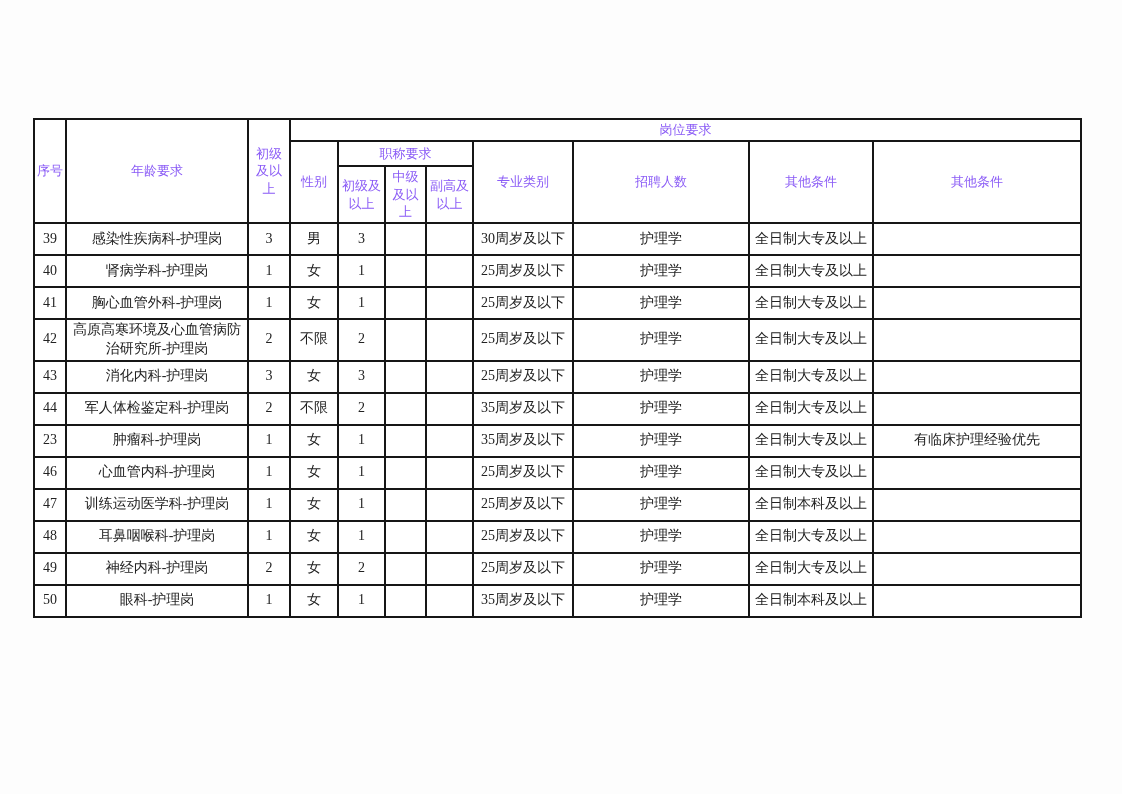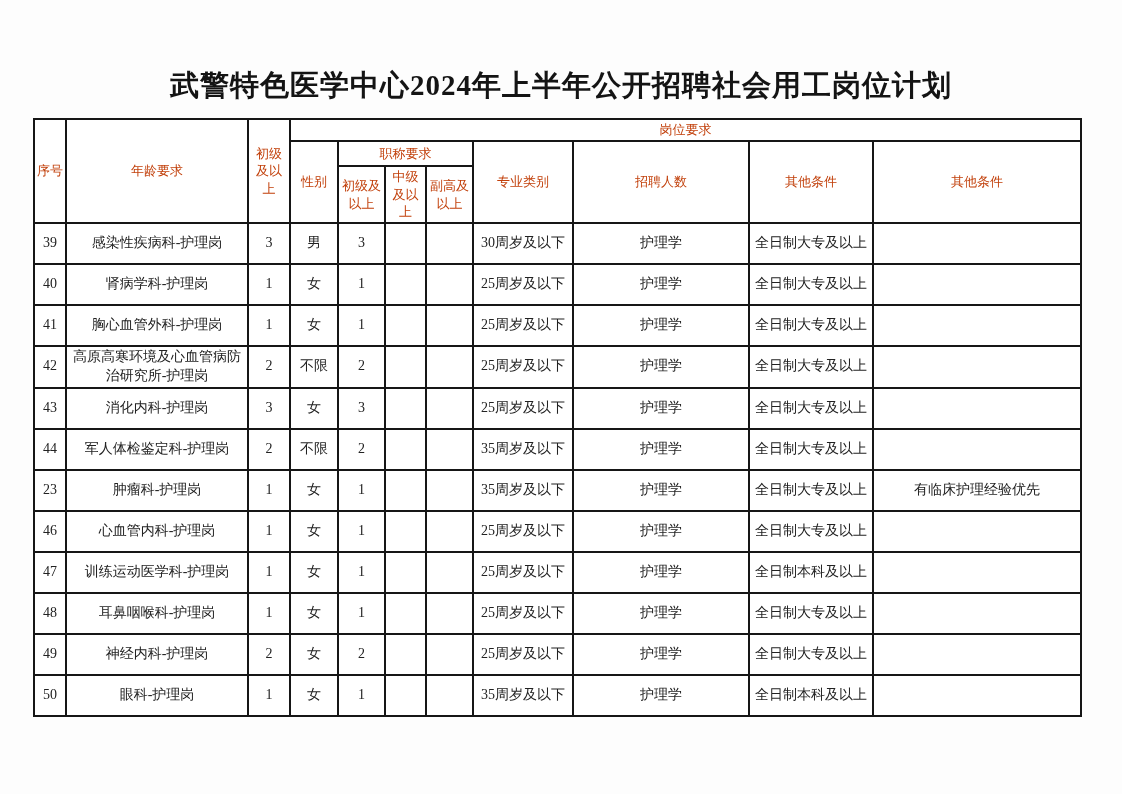--- a/index.html
+++ b/index.html
@@ -42,37 +42,36 @@
     border: 2px solid #161616;
     text-align: center;
     vertical-align: middle;
     padding: 1px 2px;
     overflow: hidden;
     line-height: 1.35;
   }
   table.job-table th {
     font-weight: normal;
     font-size: 13px;
-    color: #c2410c;
+    color: #8b5cf6;
   }
   table.job-table td {
     font-size: 14px;
     color: #222222;
   }
   tr.hdr-row-1 { height: 22px; }
   tr.hdr-row-2 { height: 25px; }
   tr.hdr-row-3 { height: 57px; }
-  tbody tr { height: 41px; }
+  tbody tr { height: 32px; }
 </style>
 </head>
 <body>
 
 <div class="page">
 
-  <h1 class="doc-title">武警特色医学中心2024年上半年公开招聘社会用工岗位计划</h1>
 
   <table class="job-table">
     <colgroup>
       <col style="width:32px">
       <col style="width:182px">
       <col style="width:42px">
       <col style="width:48px">
       <col style="width:47px">
       <col style="width:41px">
       <col style="width:47px">

